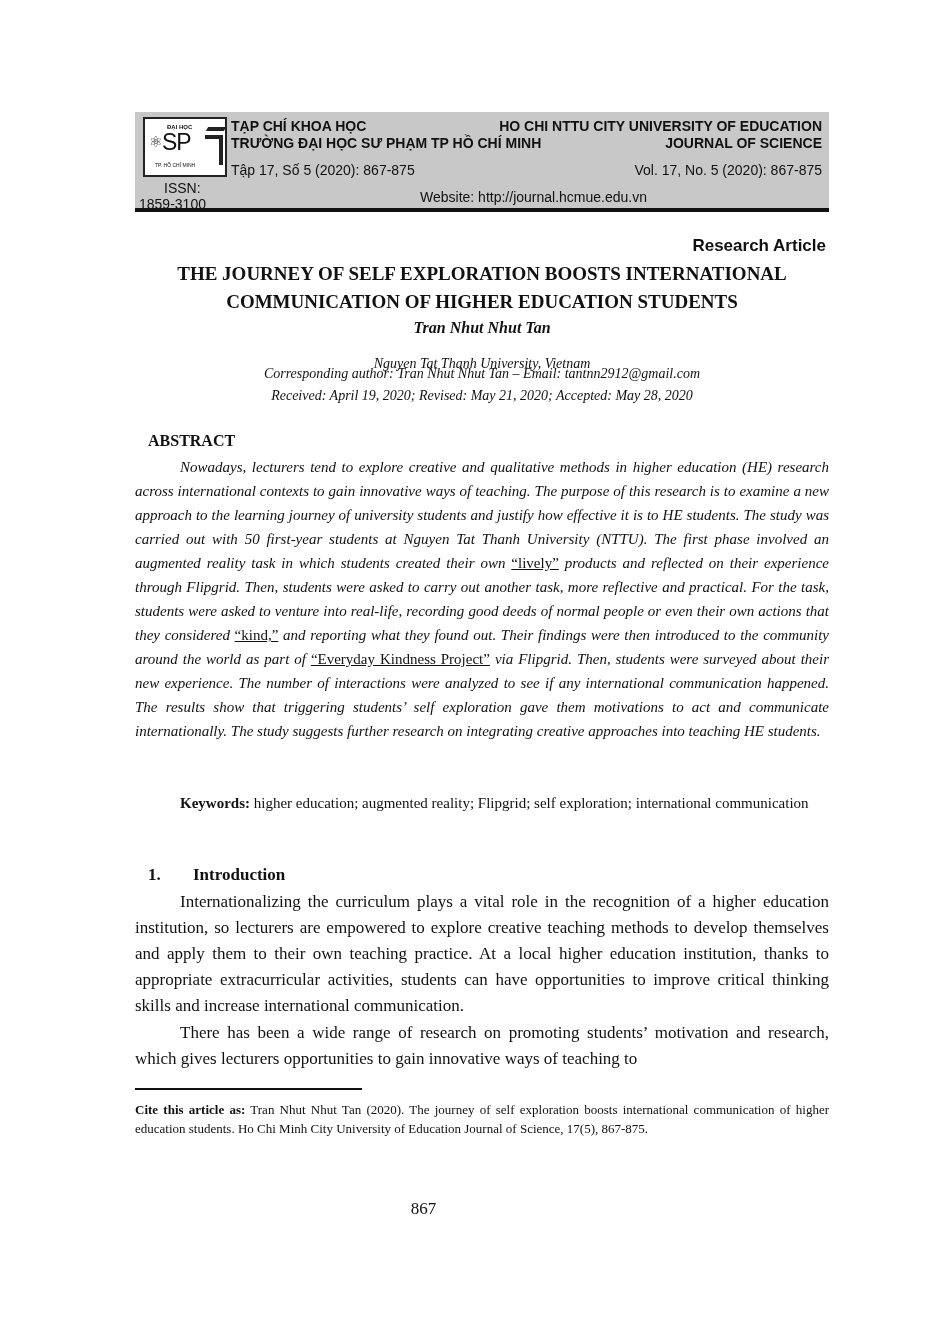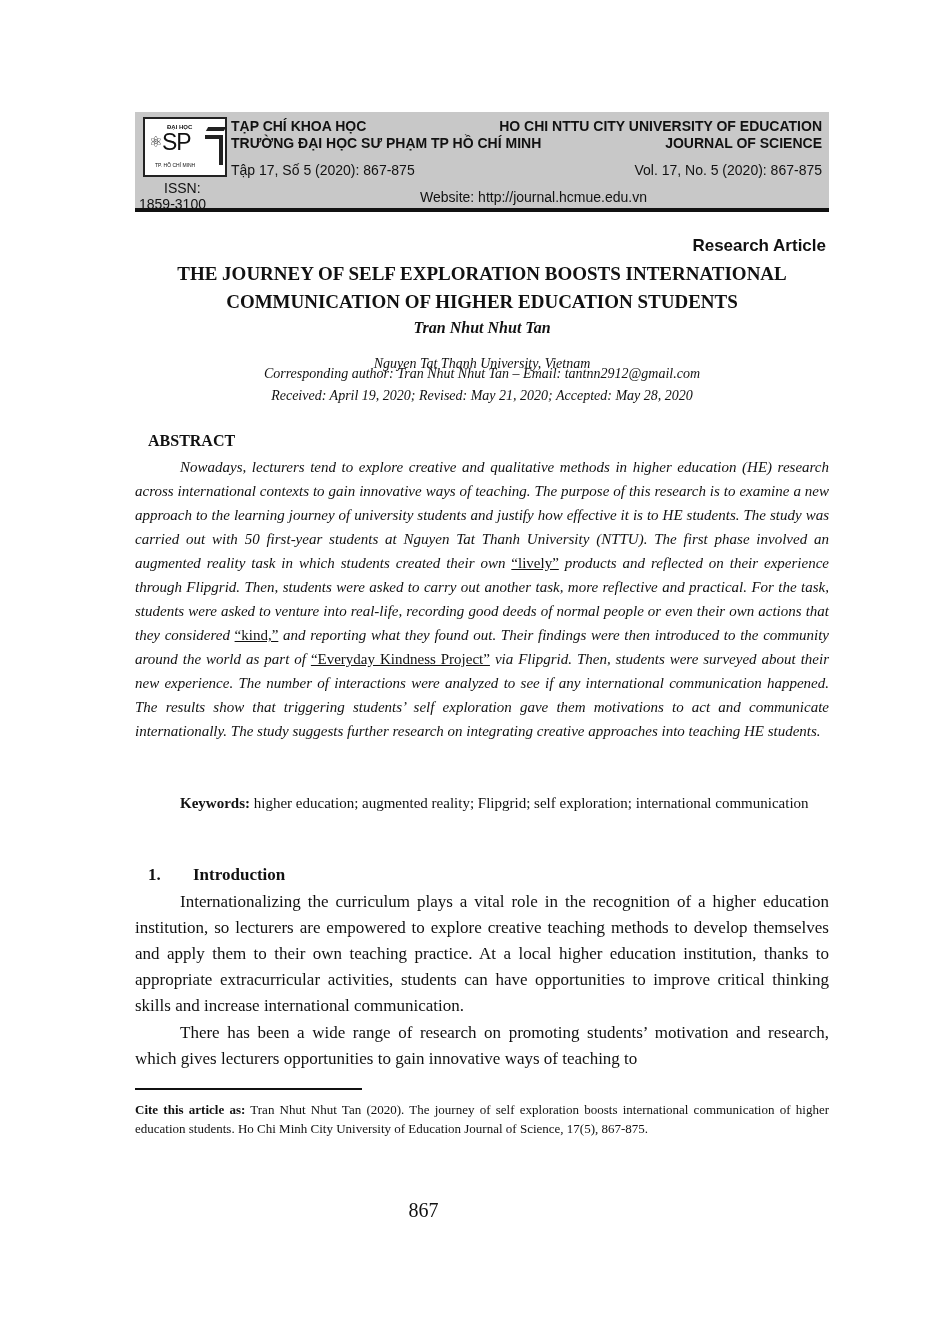--- a/index.html
+++ b/index.html
@@ -24,21 +24,21 @@
 
   .section-head { position: absolute; left: 148px; font-weight: bold; font-size: 16px; }
   .para { position: absolute; left: 135px; width: 694px; text-align: justify; font-size: 15px; line-height: 24px; }
   .abstract { font-style: italic; }
   .indent { text-indent: 45px; }
   .upright { font-style: normal; text-decoration: underline; }
   .body-text { font-size: 17px; line-height: 26px; }
 
   .fn-rule { position: absolute; left: 135px; top: 1088px; width: 227px; height: 2px; background: #111; }
   .footnote { position: absolute; left: 135px; top: 1100px; width: 694px; text-align: justify; font-size: 13px; line-height: 19px; }
-  .page-number { position: absolute; left: 0; width: 847px; top: 1199px; text-align: center; font-size: 20px; }
+  .page-number { position: absolute; left: 0; width: 847px; top: 1199px; text-align: center; font-size: 17px; }
 </style>
 </head>
 <body>
 
 <div class="header-box">
   <div class="logo">
     <span class="logo-atom">⚛</span>
     <span class="logo-daihoc">ĐẠI HỌC</span>
     <span class="logo-sp">SP</span>
     <span class="logo-city">TP. HỒ CHÍ MINH</span>

